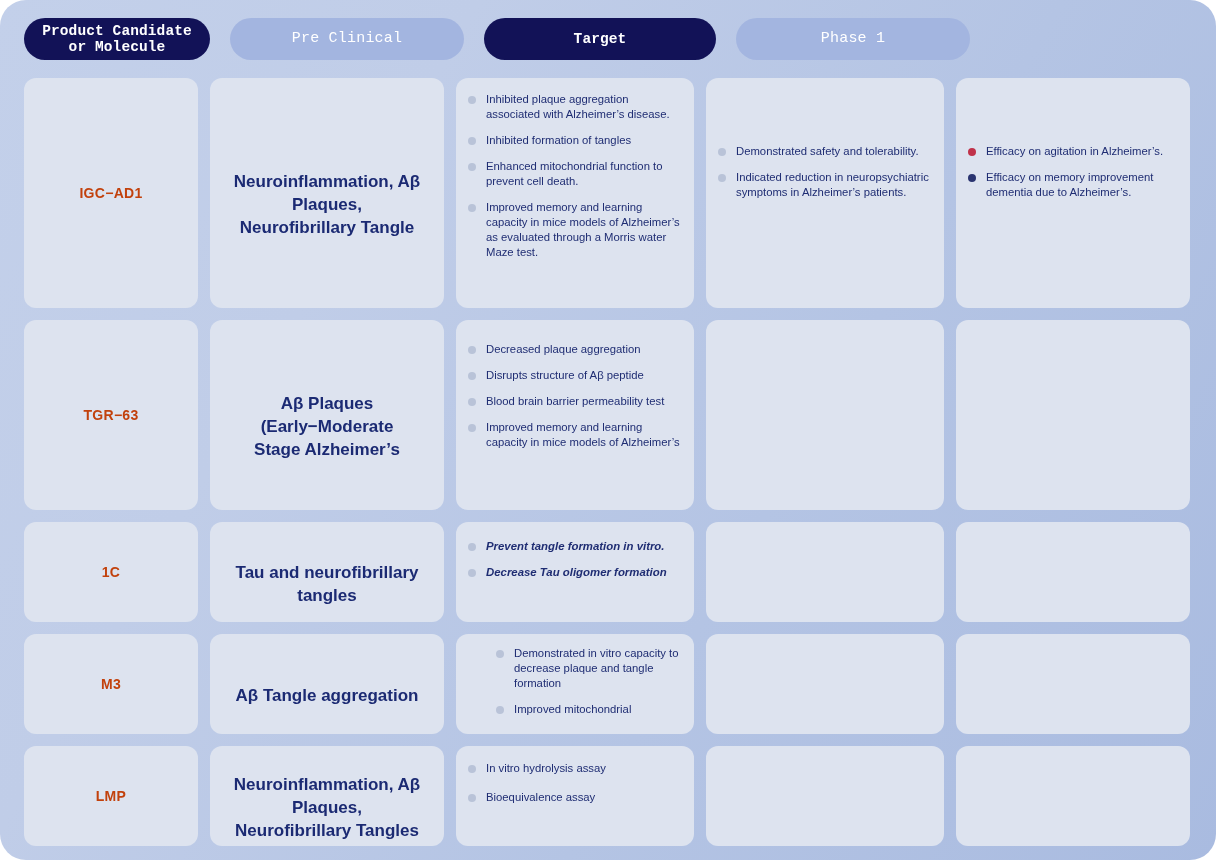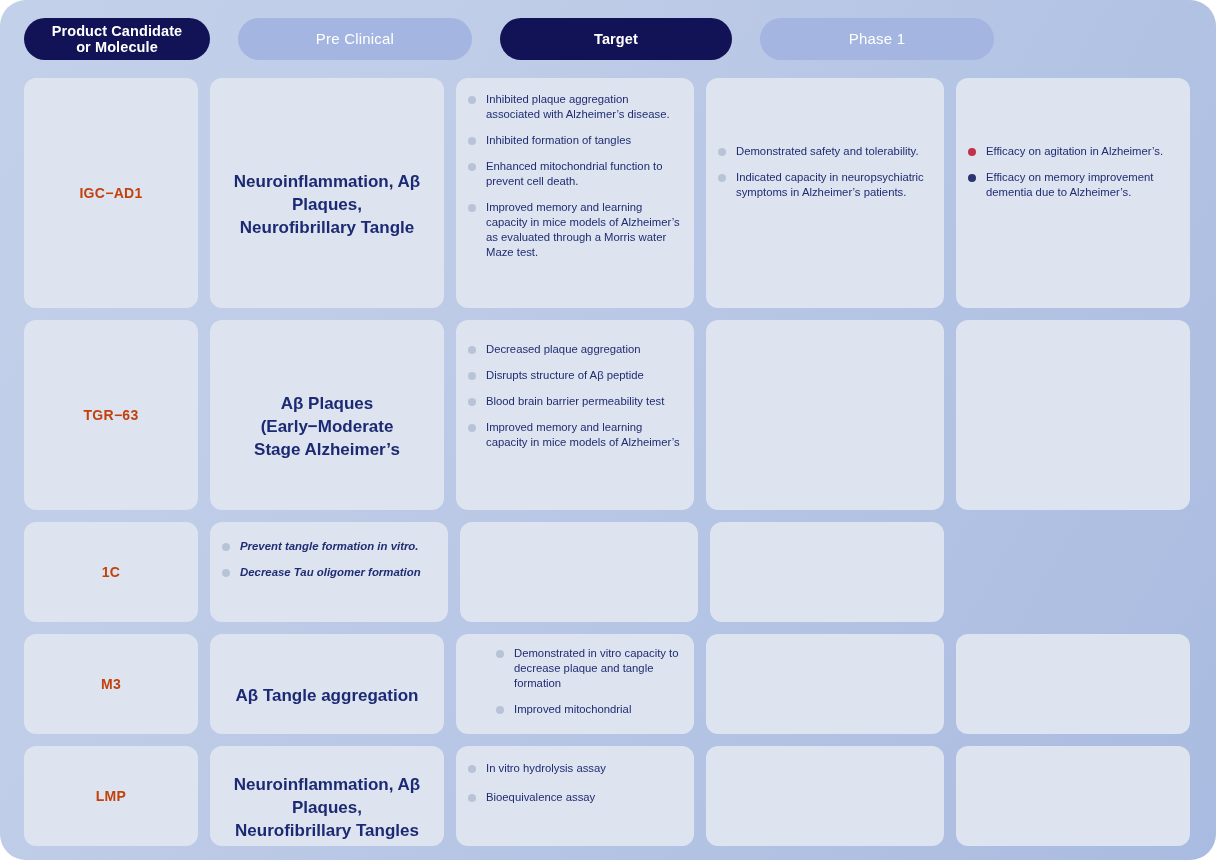--- a/index.html
+++ b/index.html
@@ -27,21 +27,22 @@
   }
 
   
   #header-row {
     position: absolute;
     top: 18px;
     left: 24px;
     right: 22px;
     height: 42px;
     display: flex;
-    gap: 28px;
+    gap: 20px;
+    font-family: Liberation Mono, monospace;
   }
   .head-pill {
     flex: 0 0 auto;
     border-radius: 21px;
     display: flex;
     align-items: center;
     justify-content: center;
     text-align: center;
     color: #ffffff;
     font-size: 14.5px;
@@ -189,21 +190,21 @@
         <ul class="bullets">
           <li><span class="dot"></span><span>Inhibited plaque aggregation associated with Alzheimer’s disease.</span></li>
           <li><span class="dot"></span><span>Inhibited formation of tangles</span></li>
           <li><span class="dot"></span><span>Enhanced mitochondrial function to prevent cell death.</span></li>
           <li><span class="dot"></span><span>Improved memory and learning capacity in mice models of Alzheimer’s as evaluated through a Morris water Maze test.</span></li>
         </ul>
       </div>
       <div class="cell c3">
         <ul class="bullets pad-top-lg" style="padding-top:66px;">
           <li><span class="dot"></span><span>Demonstrated safety and tolerability.</span></li>
-          <li><span class="dot"></span><span>Indicated capacity in neuropsychiatric symptoms in Alzheimer’s patients.</span></li>
+          <li><span class="dot"></span><span>Indicated reduction in neuropsychiatric symptoms in Alzheimer’s patients.</span></li>
         </ul>
       </div>
       <div class="cell c4">
         <ul class="bullets" style="padding-top:66px;">
           <li><span class="dot red"></span><span>Efficacy on agitation in Alzheimer’s.</span></li>
           <li><span class="dot navy"></span><span>Efficacy on memory improvement dementia due to Alzheimer’s.</span></li>
         </ul>
       </div>
     </div>
 
@@ -226,20 +227,23 @@
         </ul>
       </div>
       <div class="cell c3"></div>
       <div class="cell c4"></div>
     </div>
 
     <div class="grid-row row-h3">
       <div class="cell c0 centered">
         <span class="molecule-name">1C</span>
       </div>
+      <div class="cell c1 centered">
+        <span class="target-text">Tau and neurofibrillary tangles</span>
+      </div>
       <div class="cell c2">
         <ul class="bullets strong" style="padding-top:17px;font-style:italic;">
           <li><span class="dot"></span><span>Prevent tangle formation  in vitro.</span></li>
           <li><span class="dot"></span><span>Decrease Tau oligomer formation</span></li>
         </ul>
       </div>
       <div class="cell c3"></div>
       <div class="cell c4"></div>
     </div>
 

